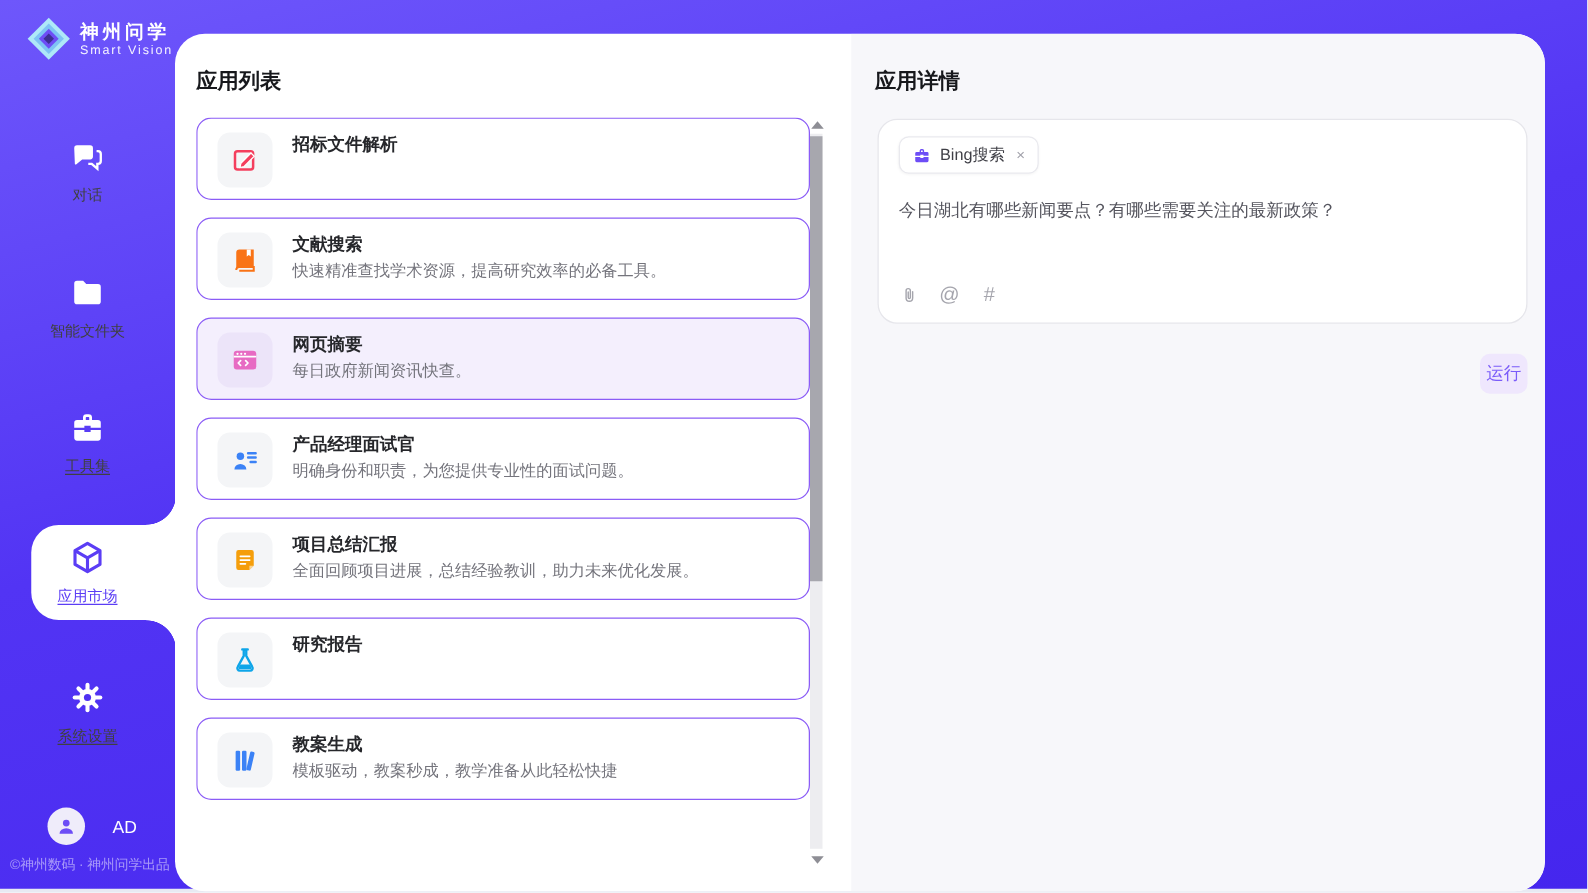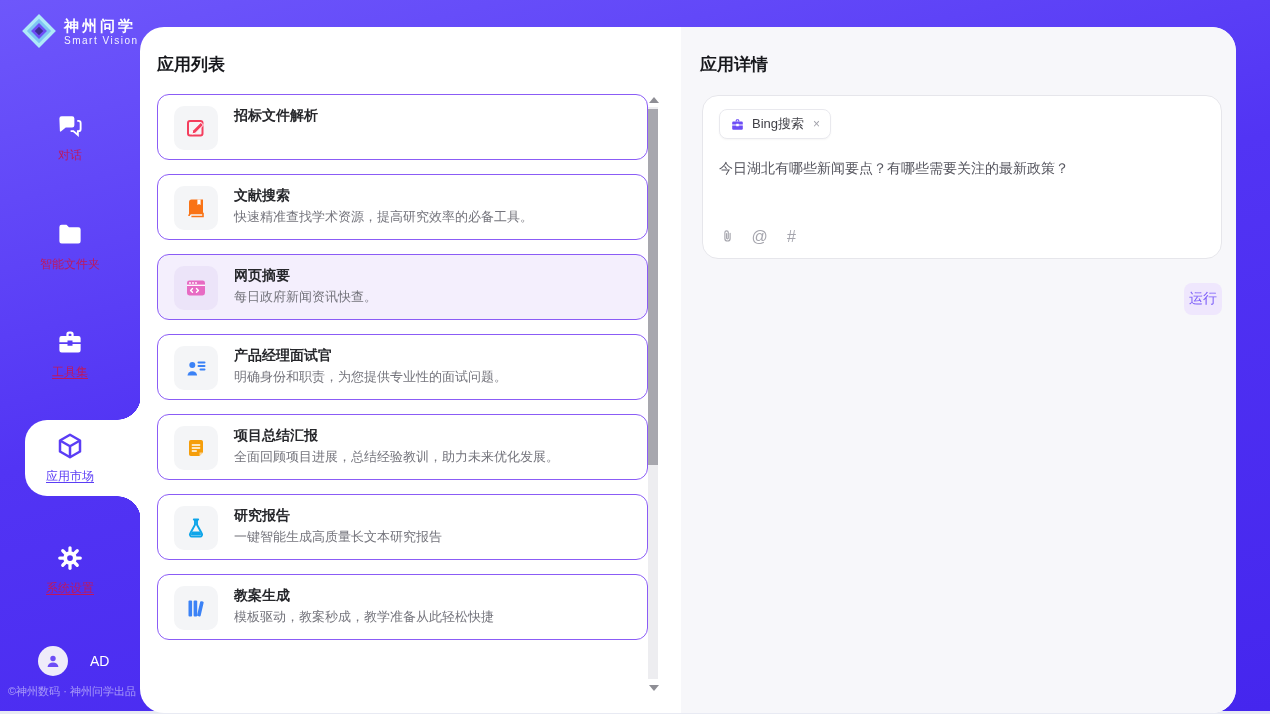--- a/index.html
+++ b/index.html
@@ -10,21 +10,21 @@
     background:linear-gradient(165deg,#6e57fb 0%,#5234f4 45%,#4526ee 100%); }
 
   
   .sidebar { position:absolute; left:0; top:0; width:140px; height:711px; color:#fff; }
   .logo { position:absolute; left:20px; top:12px; display:flex; align-items:center; gap:6px; }
   .logo .mark { width:38px; height:38px; }
   .logo .name { font-size:15px; font-weight:bold; letter-spacing:3px; line-height:18px; }
   .logo .tag  { font-size:10px; letter-spacing:1.5px; opacity:.92; }
   .nav-item { position:absolute; left:0; width:140px; text-align:center; cursor:pointer; }
   .nav-item .ic { display:inline-block; width:30px; height:30px; color:#fff; }
-  .nav-item .lbl { display:block; margin-top:3px; font-size:12px; color:#be185d; }
+  .nav-item .lbl { display:block; margin-top:3px; font-size:12px; color:#404040; }
   .nav-item .lbl.u { text-decoration:underline; text-underline-offset:2px; }
   .nav-item.selected .ic, .nav-item.selected .lbl { color:var(--accent,#5b3df5); }
   .bubble { position:absolute; left:25px; top:420px; width:116px; height:76px; background:#fff;
     border-radius:22px 0 0 22px; }
   .bubble::before { content:""; position:absolute; right:0; top:-24px; width:24px; height:24px;
     background:radial-gradient(circle 24px at 0 0, transparent 23.5px, #fff 24px); }
   .bubble::after { content:""; position:absolute; right:0; bottom:-24px; width:24px; height:24px;
     background:radial-gradient(circle 24px at 0 100%, transparent 23.5px, #fff 24px); }
   .user-row { position:absolute; left:38px; top:646px; display:flex; align-items:center; gap:22px; }
   .avatar { width:30px; height:30px; border-radius:50%; background:#efecfa; display:flex;
@@ -230,21 +230,20 @@
 
 
         <div class="app-card">
           <span class="icon-box">
               <span class="ic" style="color: rgb(14, 165, 233);"><svg viewBox="0 0 24 24" width="100%" height="100%">
                   <path d="M9.8 3.5h4.4M11 3.5v5.2l-4.7 8.6A2 2 0 0 0 8.1 20.5h7.8a2 2 0 0 0 1.8-3.2L13 8.7V3.5" fill="none" stroke="currentColor" stroke-width="1.9" stroke-linecap="round" stroke-linejoin="round"></path>
                   <path d="M8.2 15.5h7.6l1.2 2.2a1 1 0 0 1-.9 1.5H7.9a1 1 0 0 1-.9-1.5z" fill="currentColor"></path>
                 </svg></span>
             </span>
           <span class="t">研究报告</span>
-          <span class="d">一键智能生成高质量长文本研究报告</span>
         </div>
 
         <div class="app-card">
           <span class="icon-box">
               <span class="ic" style="color: rgb(59, 130, 246);"><svg viewBox="0 0 24 24" width="100%" height="100%">
                   <g fill="currentColor">
                     <rect x="4.5" y="4.5" width="3.6" height="16" rx="1"></rect>
                     <rect x="9.6" y="4.5" width="3.6" height="16" rx="1"></rect>
                     <rect x="14.6" y="5.2" width="3.6" height="15.3" rx="1" transform="rotate(13 16.4 12.8)"></rect>
                   </g>

